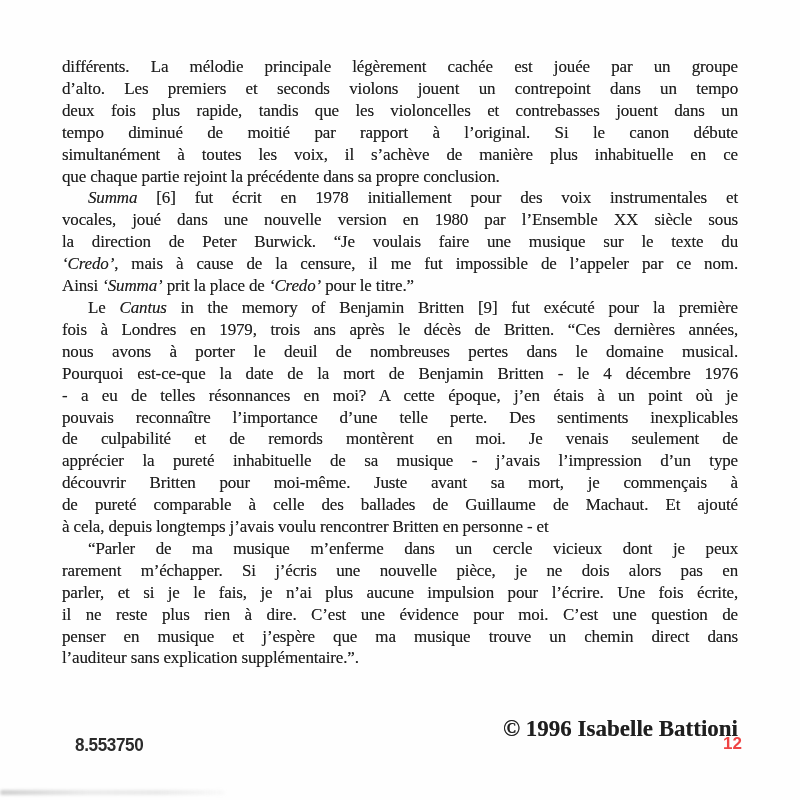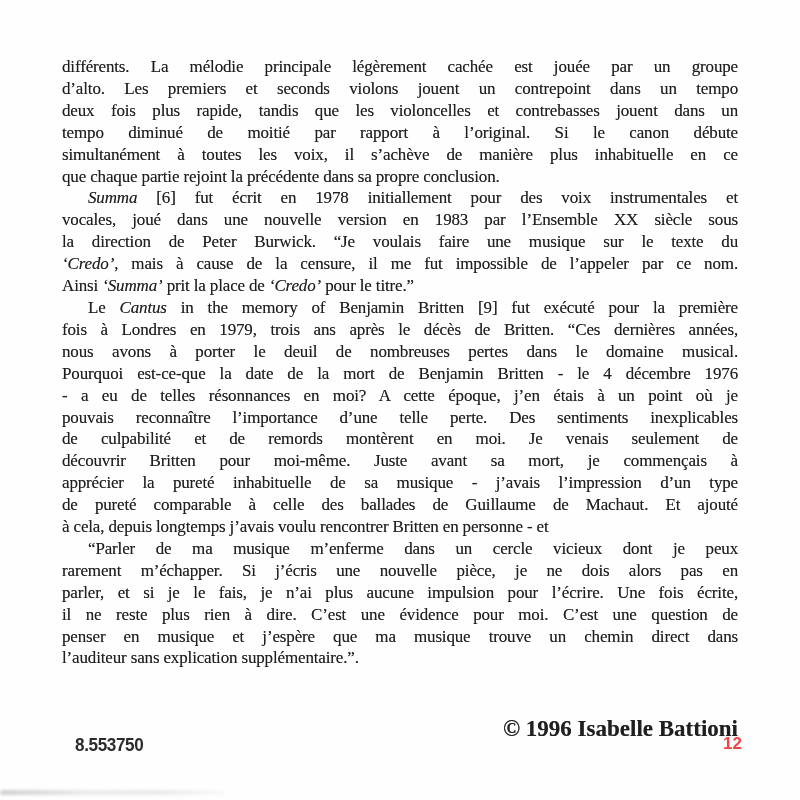--- a/index.html
+++ b/index.html
@@ -94,35 +94,35 @@
       <div class="para">
         <div class="line"><span>différents.  La mélodie principale légèrement cachée est jouée par un groupe</span></div>
         <div class="line"><span>d’alto.  Les premiers et seconds violons jouent un contrepoint dans un tempo</span></div>
         <div class="line"><span>deux fois plus rapide, tandis que les violoncelles et contrebasses jouent dans un</span></div>
         <div class="line"><span>tempo diminué de moitié par rapport à l’original. Si le canon débute</span></div>
         <div class="line"><span>simultanément à toutes les voix, il s’achève de manière plus inhabituelle en ce</span></div>
         <div class="line"><span>que chaque partie rejoint la précédente dans sa propre conclusion.</span></div>
       </div>
       <div class="para indent">
         <div class="line"><i>Summa</i><span> [6] fut écrit en 1978 initiallement pour des voix instrumentales et</span></div>
-        <div class="line"><span>vocales, joué dans une nouvelle version en 1983 par l’Ensemble XX siècle sous</span></div>
+        <div class="line"><span>vocales, joué dans une nouvelle version en 1980 par l’Ensemble XX siècle sous</span></div>
         <div class="line"><span>la direction de Peter Burwick. “Je voulais faire une musique sur le texte du</span></div>
         <div class="line"><i>‘Credo’</i><span>, mais à cause de la censure, il me fut impossible de l’appeler par ce nom.</span></div>
         <div class="line"><span>Ainsi </span><i>‘Summa’</i><span> prit la place de </span><i>‘Credo’</i><span> pour le titre.”</span></div>
       </div>
       <div class="para indent">
         <div class="line"><span>Le </span><i>Cantus</i><span> in the memory of Benjamin Britten [9] fut exécuté pour la première</span></div>
         <div class="line"><span>fois à Londres en 1979, trois ans après le décès de Britten. “Ces dernières années,</span></div>
         <div class="line"><span>nous avons à porter le deuil de nombreuses pertes dans le domaine musical.</span></div>
         <div class="line"><span>Pourquoi est-ce-que la date de la mort de Benjamin Britten - le 4 décembre 1976</span></div>
         <div class="line"><span>- a eu de telles résonnances en moi?  A cette époque, j’en étais à un point où je</span></div>
         <div class="line"><span>pouvais reconnaître l’importance d’une telle perte.  Des sentiments inexplicables</span></div>
         <div class="line"><span>de culpabilité et de remords montèrent en moi.  Je venais seulement de</span></div>
+        <div class="line"><span>apprécier la pureté inhabituelle de sa musique - j’avais l’impression d’un type</span></div>
         <div class="line"><span>découvrir Britten pour moi-même.  Juste avant sa mort, je commençais à</span></div>
-        <div class="line"><span>apprécier la pureté inhabituelle de sa musique - j’avais l’impression d’un type</span></div>
         <div class="line"><span>de pureté comparable à celle des ballades de Guillaume de Machaut.  Et ajouté</span></div>
         <div class="line"><span>à cela, depuis longtemps j’avais voulu rencontrer Britten en personne - et</span></div>
       </div>
       <div class="para indent">
         <div class="line"><span>“Parler de ma musique m’enferme dans un cercle vicieux dont je peux</span></div>
         <div class="line"><span>rarement m’échapper.  Si j’écris une nouvelle pièce, je ne dois alors pas en</span></div>
         <div class="line"><span>parler, et si je le fais, je n’ai plus aucune impulsion pour l’écrire.  Une fois écrite,</span></div>
         <div class="line"><span>il ne reste plus rien à dire. C’est une évidence pour moi.  C’est une question de</span></div>
         <div class="line"><span>penser en musique et j’espère que ma musique trouve un chemin direct dans</span></div>
         <div class="line"><span>l’auditeur sans explication supplémentaire.”.</span></div>

